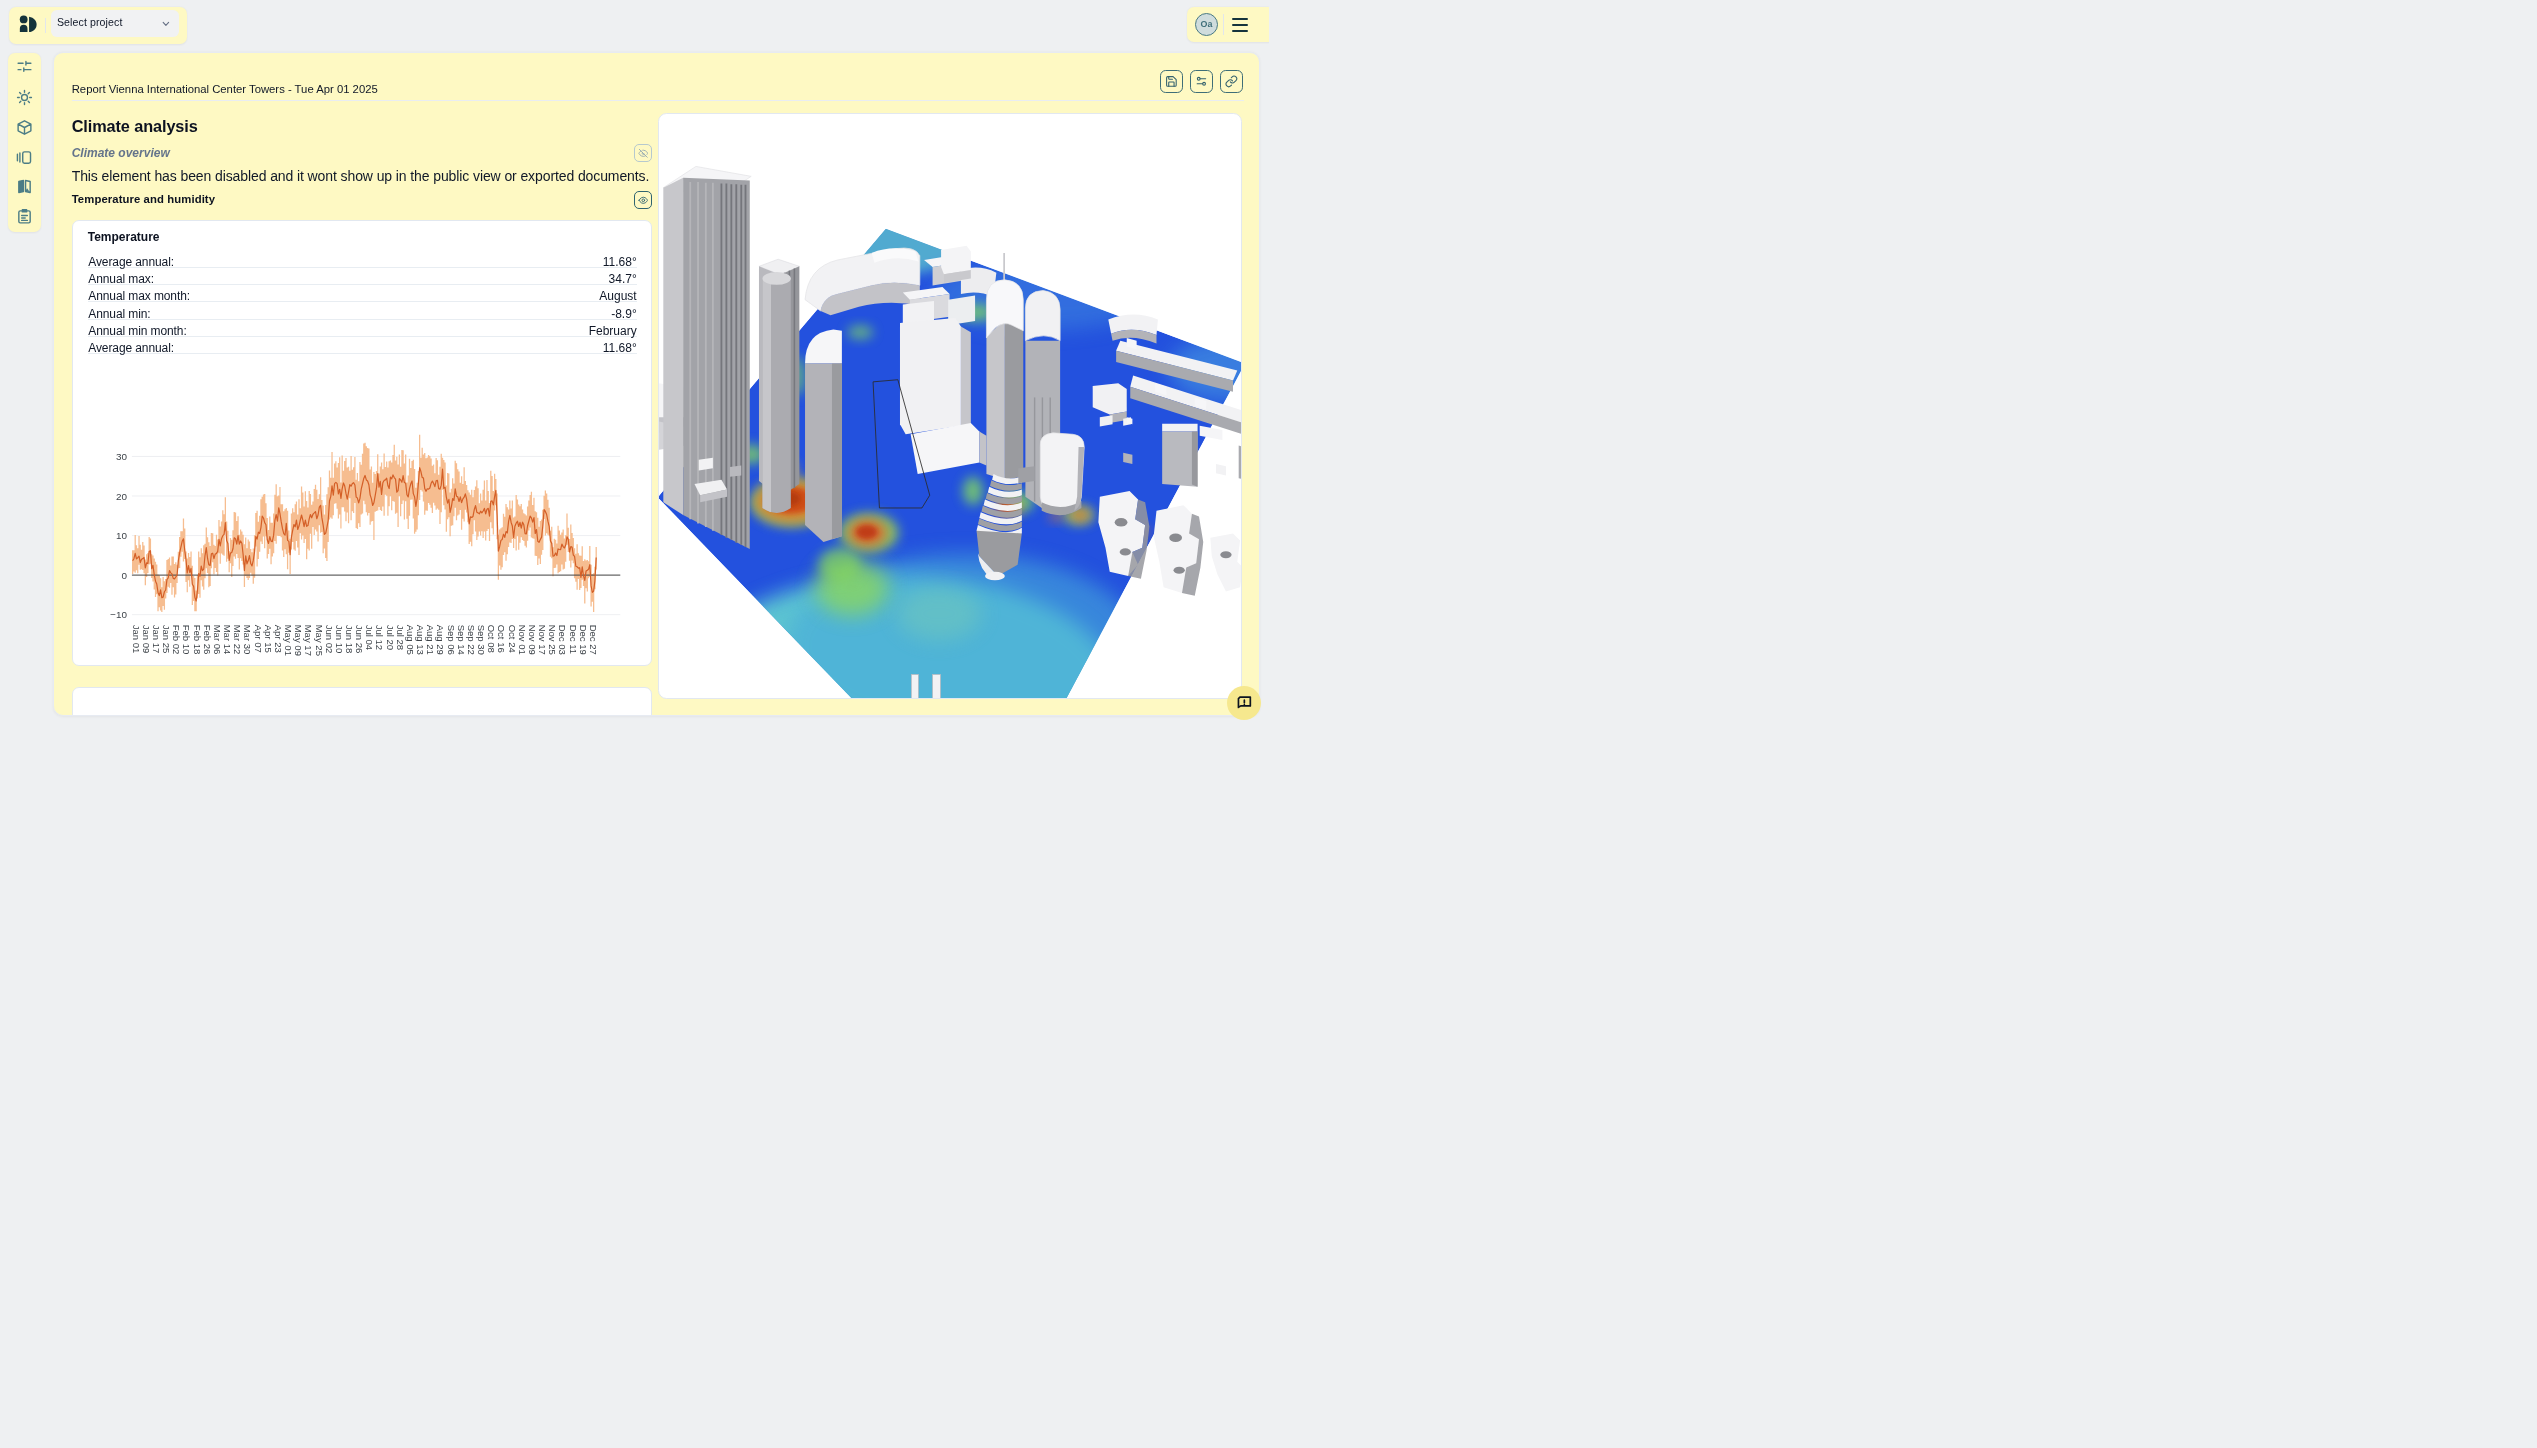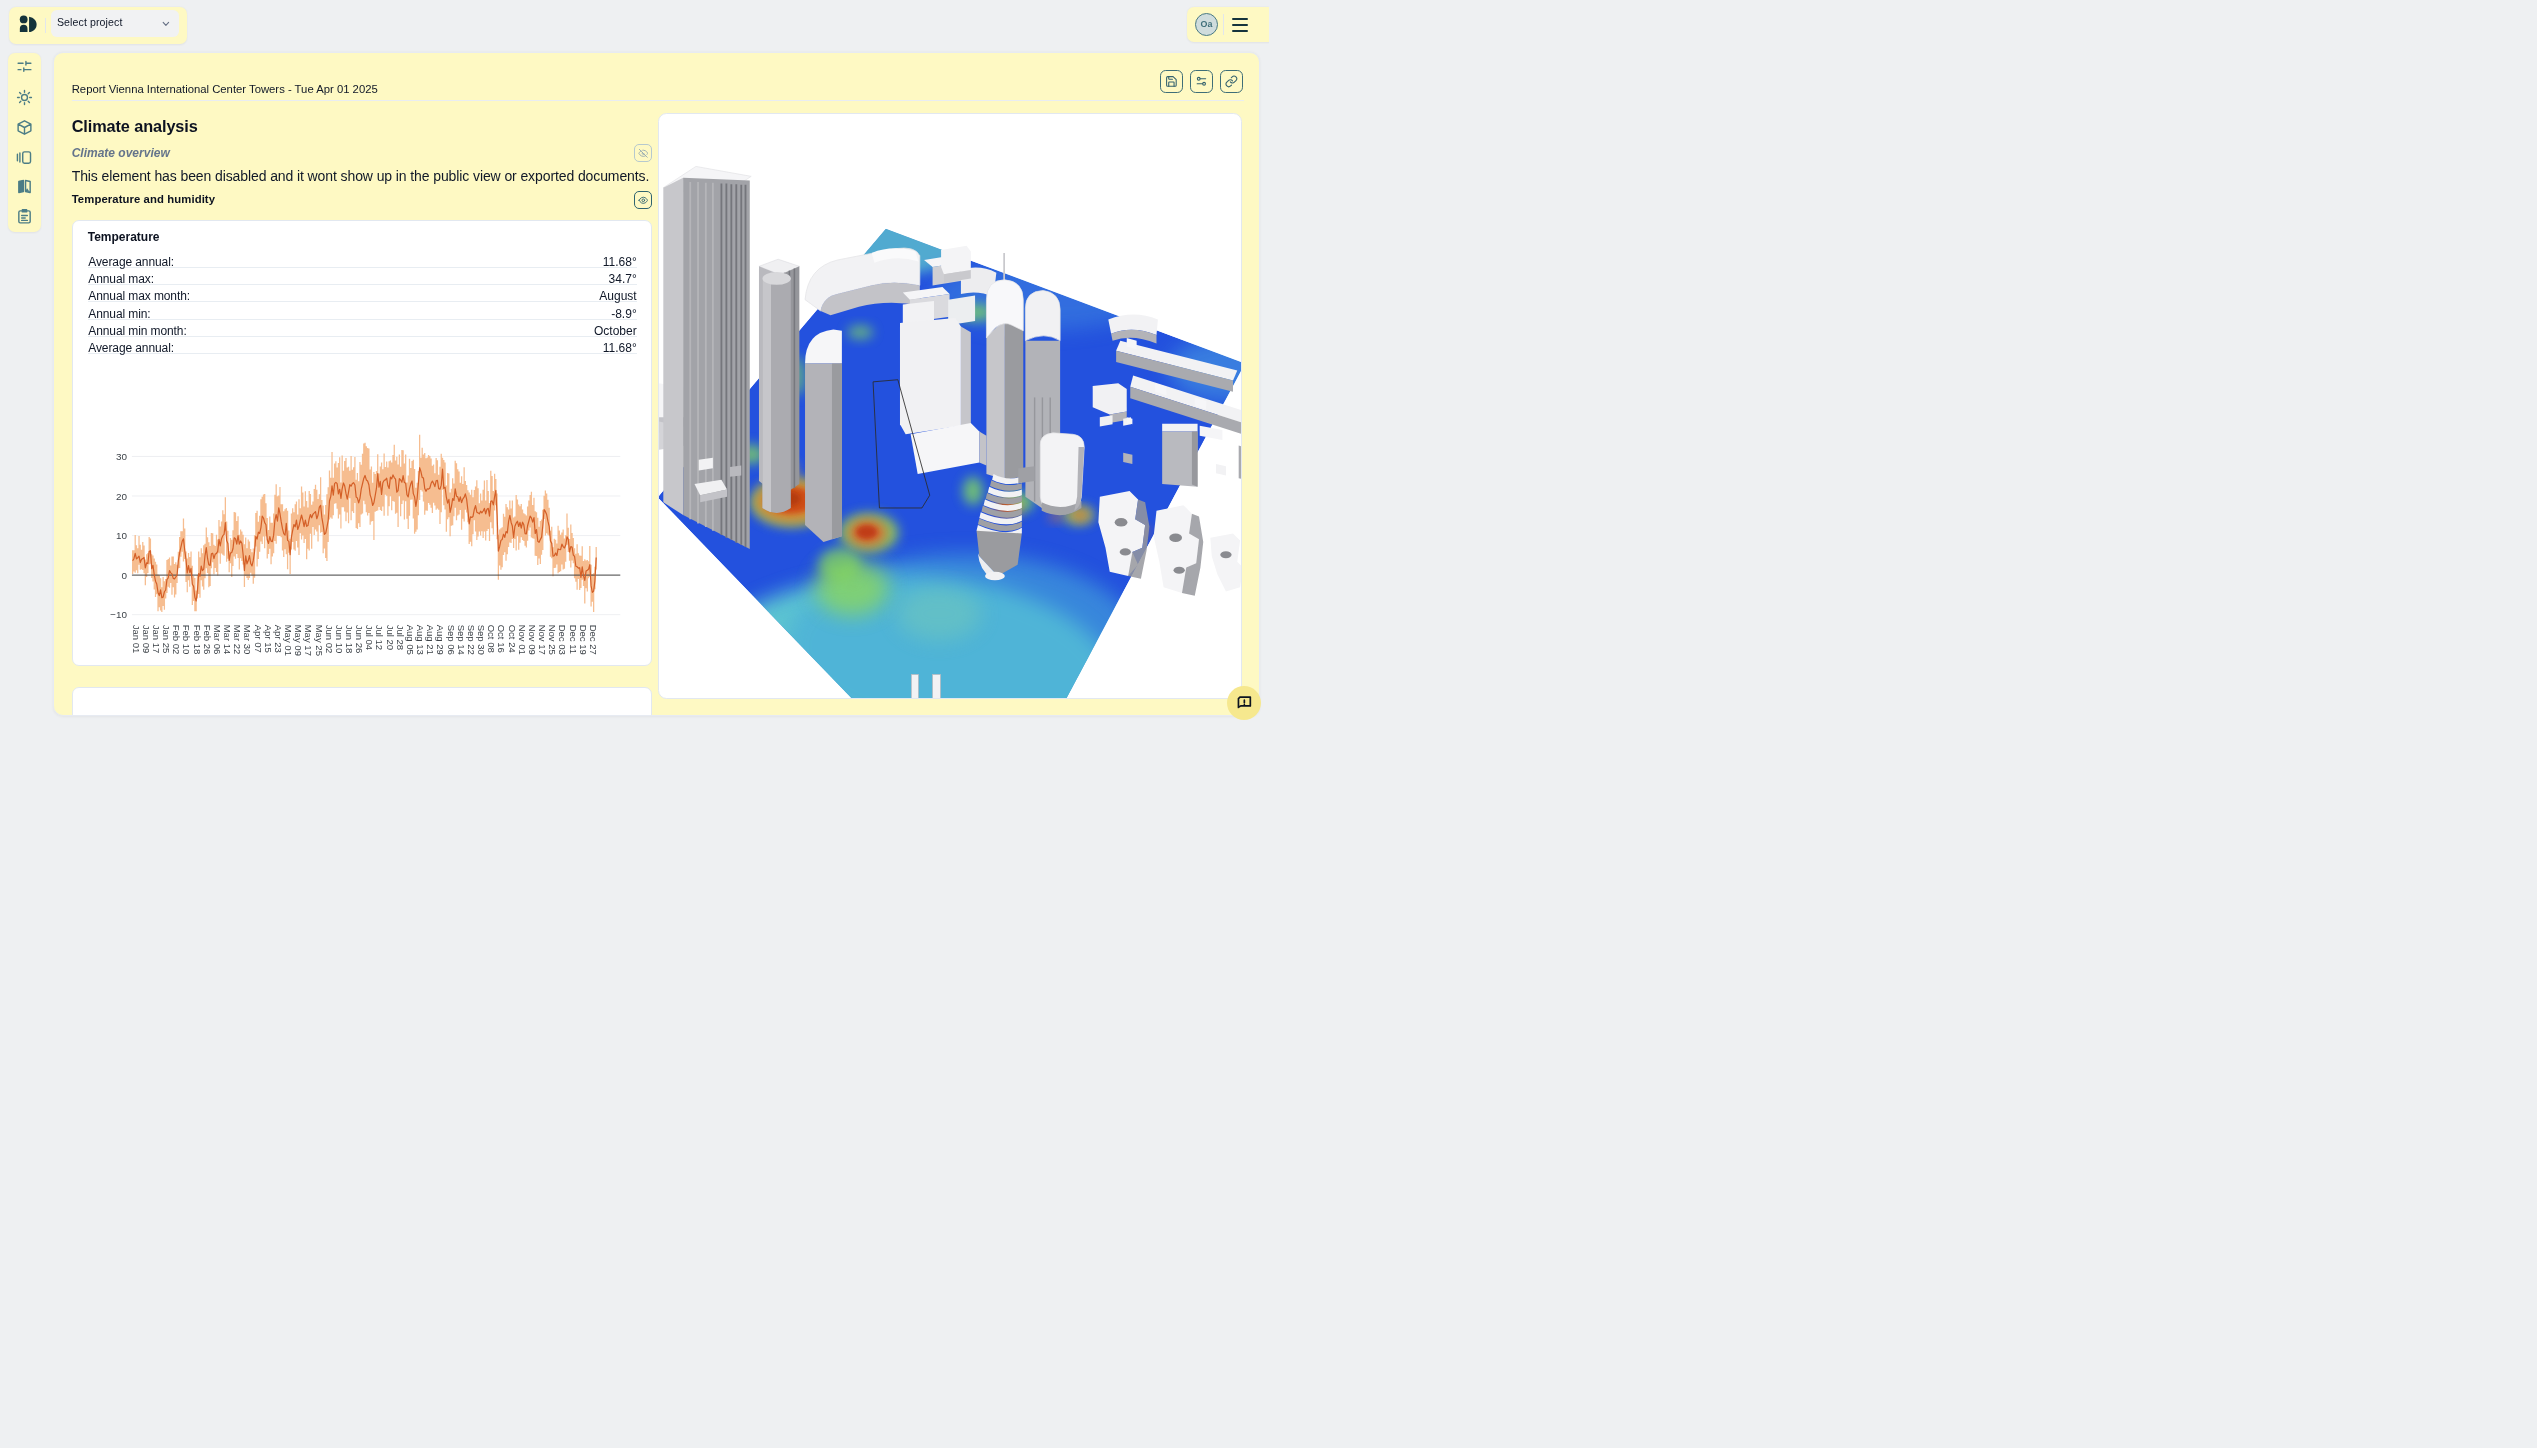--- a/index.html
+++ b/index.html
@@ -146,21 +146,21 @@
     <div class="trow" style="top:64px">
         <span class="lab">Annual max month:</span>
         <span class="val">August</span>
       </div>
     <div class="trow" style="top:82px">
         <span class="lab">Annual min:</span>
         <span class="val">-8.9°</span>
       </div>
     <div class="trow" style="top:99px">
         <span class="lab">Annual min month:</span>
-        <span class="val">October</span>
+        <span class="val">February</span>
       </div>
     <div class="trow" style="top:116px">
         <span class="lab">Average annual:</span>
         <span class="val">11.68°</span>
       </div>
     <svg style="position:absolute;left:0;top:0" width="580" height="460" viewBox="100 309 818 649">
 <line x1="183" y1="641.2" x2="872" y2="641.2" stroke="#e7e9ec" stroke-width="1"></line>
         <line x1="183" y1="697.0" x2="872" y2="697.0" stroke="#e7e9ec" stroke-width="1"></line>
         <line x1="183" y1="752.8" x2="872" y2="752.8" stroke="#e7e9ec" stroke-width="1"></line>
         <line x1="183" y1="864.4" x2="872" y2="864.4" stroke="#e7e9ec" stroke-width="1"></line>

